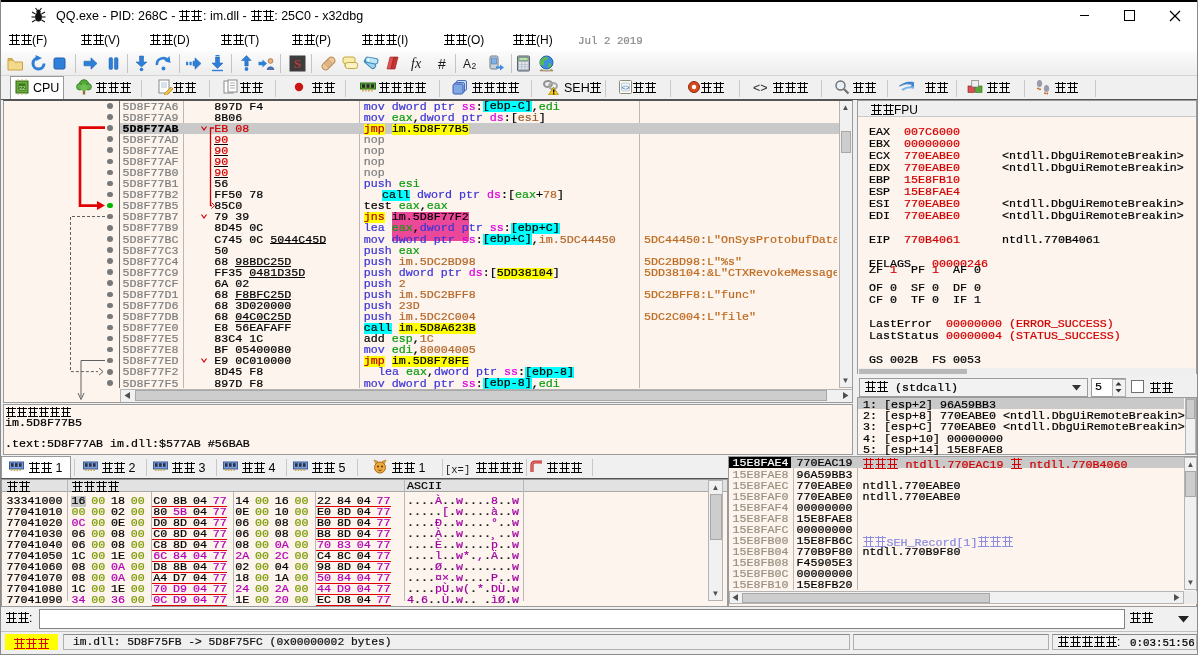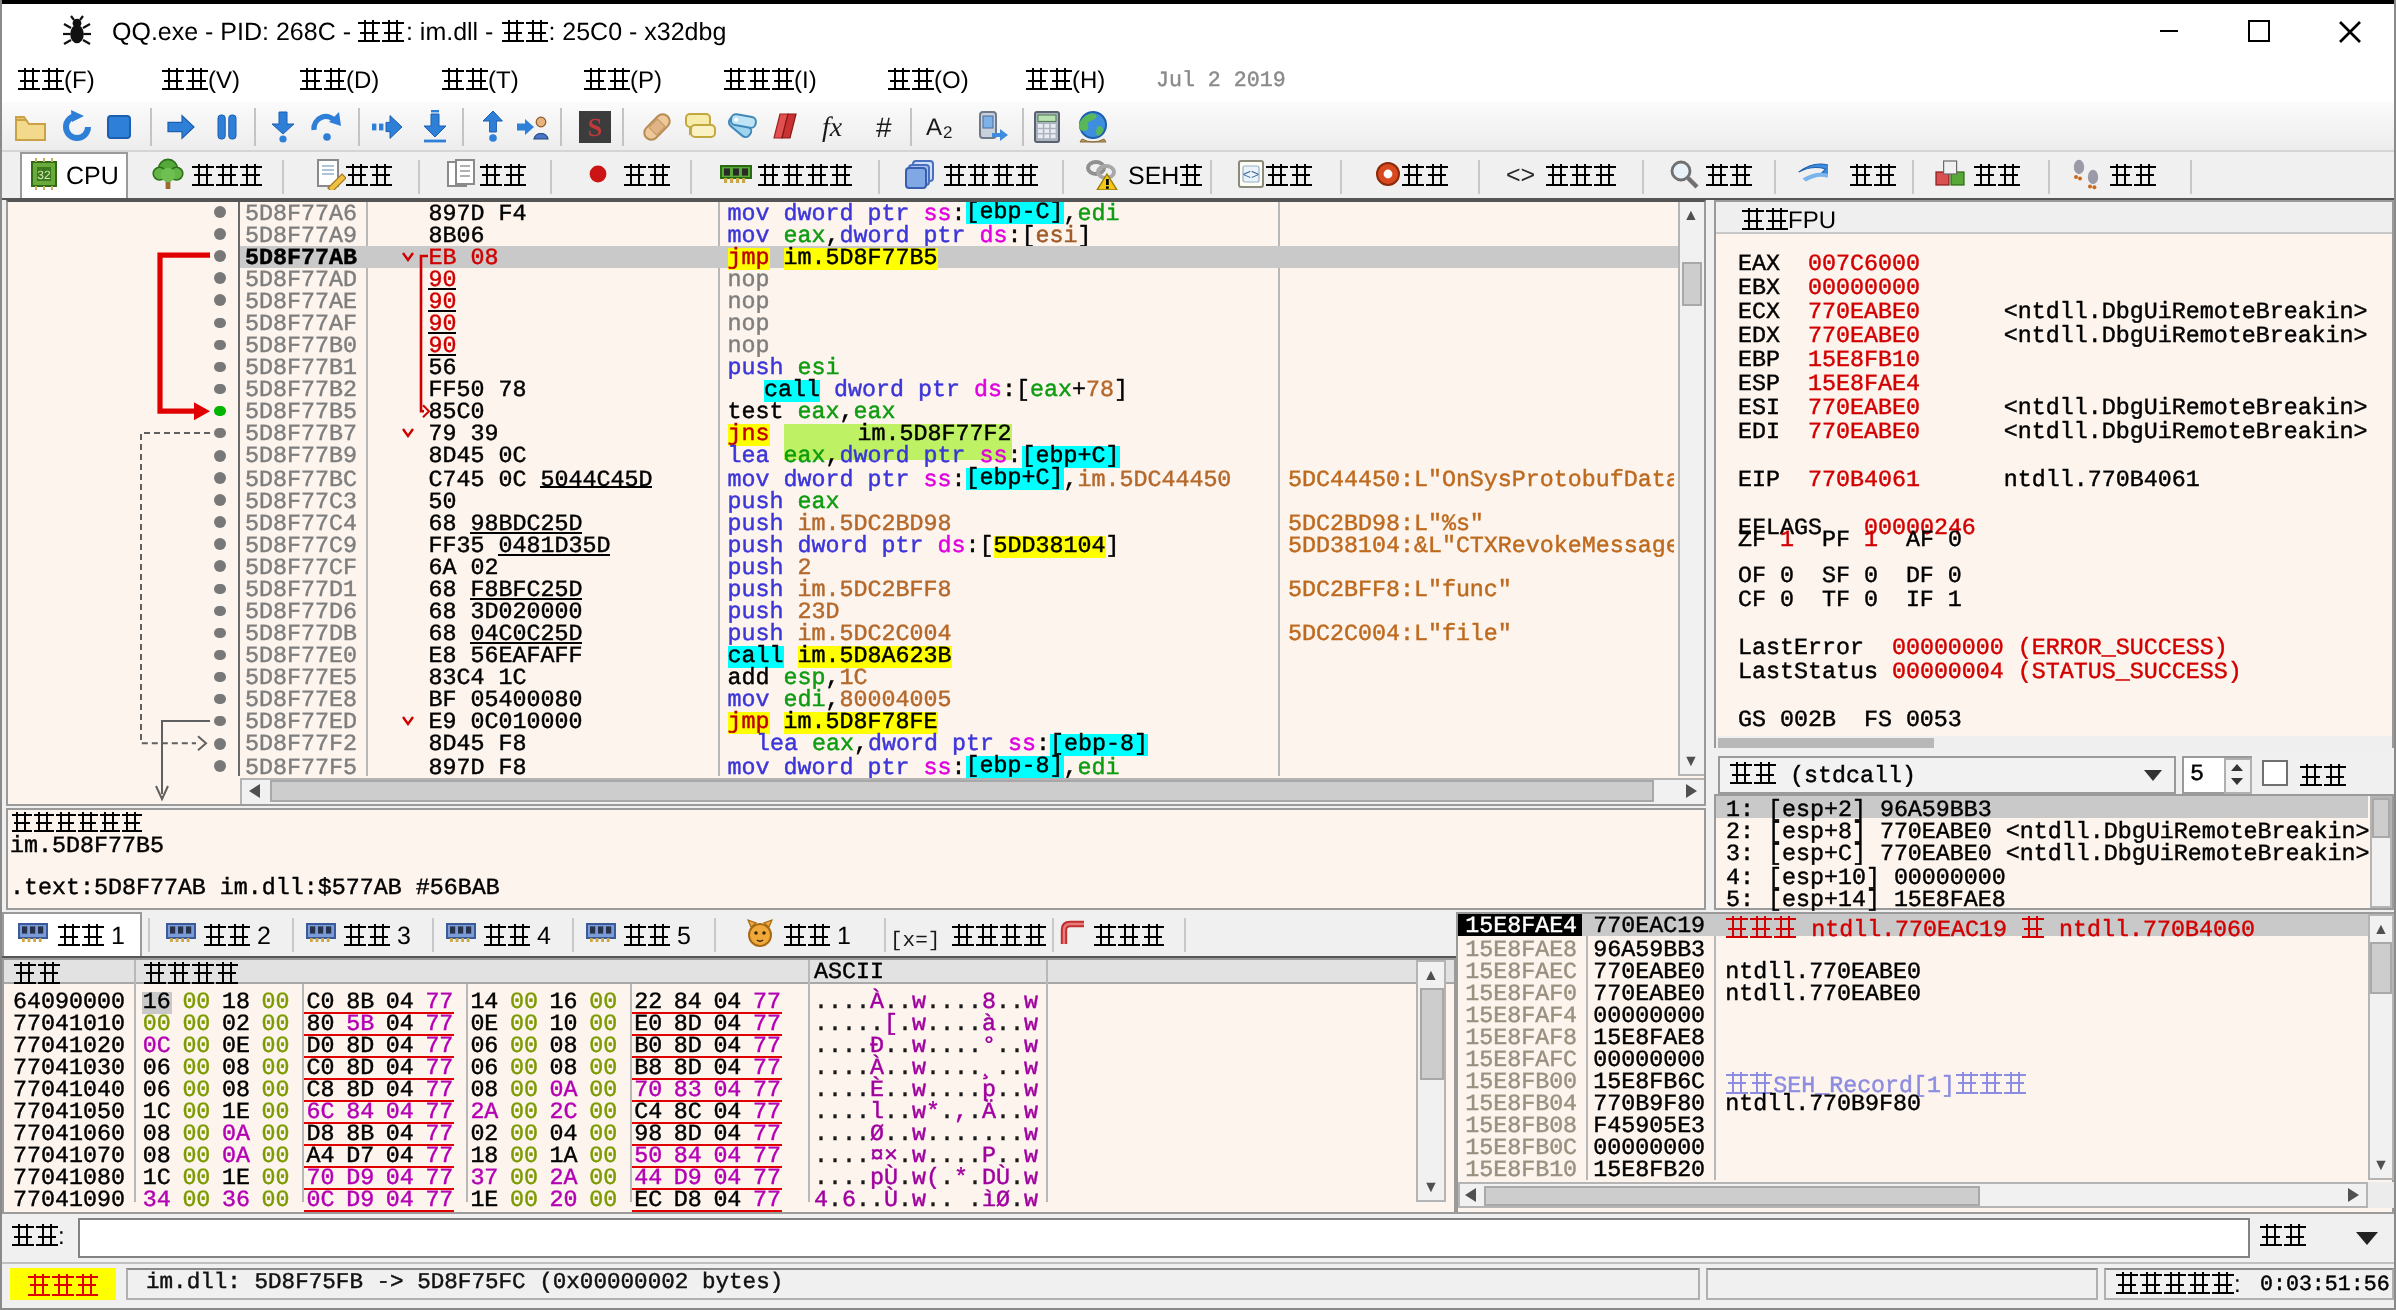--- a/index.html
+++ b/index.html
@@ -337,21 +337,21 @@
 <div class="a mono rt" style="left:213.3px;top:178.0px;line-height:11px;color:#000">56</div>
 <div class="a mono rt" style="left:362.8px;top:178.0px;line-height:11px;color:#000"><span style="color:#3c35d8;">push</span> <span style="color:#0e9c10;">esi</span></div>
 <div class="a mono rt" style="left:121.5px;top:189.0px;line-height:11px;color:#7e7e7e">5D8F77B2</div>
 <div class="a mono rt" style="left:213.3px;top:189.0px;line-height:11px;color:#000">FF50 78</div>
 <div class="a mono rt" style="left:381px;top:189.0px;line-height:11px;color:#000"><span style="color:#000;background:#00ffff;display:inline-block;height:11px;line-height:11px;vertical-align:top;margin-top:-0.2px;">call</span> <span style="color:#3c35d8;">dword ptr</span> <span style="color:#e000e0;">ds</span>:[<span style="color:#0e9c10;">eax</span>+<span style="color:#b5682a;">78</span>]</div>
 <div class="a mono rt" style="left:121.5px;top:200.1px;line-height:11px;color:#7e7e7e">5D8F77B5</div>
 <div class="a mono rt" style="left:213.3px;top:200.1px;line-height:11px;color:#000">85C0</div>
 <div class="a mono rt" style="left:362.8px;top:200.1px;line-height:11px;color:#000"><span style="color:#000;">test</span> <span style="color:#0e9c10;">eax</span>,<span style="color:#0e9c10;">eax</span></div>
 <div class="a mono rt" style="left:121.5px;top:211.2px;line-height:11px;color:#7e7e7e">5D8F77B7</div>
 <div class="a mono rt" style="left:213.3px;top:211.2px;line-height:11px;color:#000">79 39</div>
-<div class="a mono rt" style="left:362.8px;top:211.2px;line-height:11px;color:#000"><span style="color:#c00000;background:#ffff00;display:inline-block;height:11px;line-height:11px;vertical-align:top;margin-top:-0.2px;">jns</span> <span style="color:#000;background:#bef264;display:inline-block;height:18px;line-height:11px;vertical-align:top;margin-top:-0.2px;padding-left:37px;">im.5D8F77F2</span></div>
+<div class="a mono rt" style="left:362.8px;top:211.2px;line-height:11px;color:#000"><span style="color:#c00000;background:#ffff00;display:inline-block;height:11px;line-height:11px;vertical-align:top;margin-top:-0.2px;">jns</span> <span style="color:#000;background:#ec4899;display:inline-block;height:29px;line-height:11px;vertical-align:top;margin-top:-0.2px;">im.5D8F77F2</span></div>
 <svg class="a" style="left:199.5px;top:214.2px" width="6" height="5">
     <path d="M0.5 0.5 L3 4 L5.5 0.5" stroke="#d00000" stroke-width="1.2" fill="none"></path>
   </svg>
 <div class="a mono rt" style="left:121.5px;top:222.3px;line-height:11px;color:#7e7e7e">5D8F77B9</div>
 <div class="a mono rt" style="left:213.3px;top:222.3px;line-height:11px;color:#000">8D45 0C</div>
 <div class="a mono rt" style="left:362.8px;top:222.3px;line-height:11px;color:#000"><span style="color:#3c35d8;">lea</span> <span style="color:#0e9c10;">eax</span>,<span style="color:#3c35d8;">dword ptr</span> <span style="color:#e000e0;">ss</span>:<span style="background:#00ffff;display:inline-block;height:11px;line-height:11px;vertical-align:top;margin-top:-0.2px;">[ebp+C]</span></div>
 <div class="a mono rt" style="left:121.5px;top:233.4px;line-height:11px;color:#7e7e7e">5D8F77BC</div>
 <div class="a mono rt" style="left:213.3px;top:233.4px;line-height:11px;color:#000">C745 0C 5044C45D</div>
 <div class="a mono rt" style="left:362.8px;top:233.4px;line-height:11px;color:#000"><span style="color:#3c35d8;">mov</span> <span style="color:#3c35d8;">dword ptr</span> <span style="color:#e000e0;">ss</span>:<span style="background:#00ffff;display:inline-block;height:11px;line-height:11px;vertical-align:top;margin-top:-0.2px;">[ebp+C]</span>,<span style="color:#b5682a;">im.5DC44450</span></div>
 <div class="a mono rt" style="left:643px;top:233.4px;line-height:11px;color:#be6a1e;width:193px;overflow:hidden">5DC44450:L"OnSysProtobufDataC</div>
@@ -617,21 +617,21 @@
 <div class="a" style="left:1px;top:480px;width:725px;height:11.5px;background:#e2e2e2;border-bottom:1px solid #a8a8a8"></div>
 <div class="a" style="left:5px;top:480.5px;font-size:11px;color:#000"><i class="c"></i><i class="c"></i></div>
 <div class="a" style="left:70px;top:480.5px;font-size:11px;color:#000"><i class="c"></i><i class="c"></i><i class="c"></i><i class="c"></i></div>
 <div class="a mono" style="left:406px;top:480.5px;line-height:11px;color:#000">ASCII</div>
 <div class="a" style="left:66px;top:480px;width:1px;height:121px;background:#b8b8b8"></div>
 <div class="a" style="left:150.3px;top:492px;width:1px;height:109px;background:#b8b8b8"></div>
 <div class="a" style="left:232.2px;top:492px;width:1px;height:109px;background:#b8b8b8"></div>
 <div class="a" style="left:314.1px;top:492px;width:1px;height:109px;background:#b8b8b8"></div>
 <div class="a" style="left:403.4px;top:480px;width:1px;height:121px;background:#b8b8b8"></div>
 <div class="a" style="left:521.9px;top:480px;width:1px;height:121px;background:#b8b8b8"></div>
-<div class="a mono rt" style="left:5.5px;top:495.2px;line-height:11px;color:#000">64090000</div>
+<div class="a mono rt" style="left:5.5px;top:495.2px;line-height:11px;color:#000">33341000</div>
 <div class="a mono rt" style="left:70.4px;top:495.2px;line-height:11px;word-spacing:-1.2px"><span><span style="color:#000;background:#c9c9c9;display:inline-block;height:10.5px;line-height:10.5px;vertical-align:top;padding-right:1px;margin-right:-1px;">16</span>&nbsp;<span style="color:#7c9a00;">00</span>&nbsp;<span style="color:#000;">18</span>&nbsp;<span style="color:#7c9a00;">00</span></span></div>
 <div class="a mono rt" style="left:152.3px;top:495.2px;line-height:11px;word-spacing:-1.2px"><span><span style="color:#000;">C0</span>&nbsp;<span style="color:#000;">8B</span>&nbsp;<span style="color:#000;">04</span>&nbsp;<span style="color:#b400b4;">77</span></span></div>
 <div class="a mono rt" style="left:234.2px;top:495.2px;line-height:11px;word-spacing:-1.2px"><span><span style="color:#000;">14</span>&nbsp;<span style="color:#7c9a00;">00</span>&nbsp;<span style="color:#000;">16</span>&nbsp;<span style="color:#7c9a00;">00</span></span></div>
 <div class="a mono rt" style="left:316.1px;top:495.2px;line-height:11px;word-spacing:-1.2px"><span><span style="color:#000;">22</span>&nbsp;<span style="color:#000;">84</span>&nbsp;<span style="color:#000;">04</span>&nbsp;<span style="color:#b400b4;">77</span></span></div>
 <div class="a mono rt" style="left:5.5px;top:506.2px;line-height:11px;color:#000">77041010</div>
 <div class="a mono rt" style="left:70.4px;top:506.2px;line-height:11px;word-spacing:-1.2px"><span><span style="color:#7c9a00;">00</span>&nbsp;<span style="color:#7c9a00;">00</span>&nbsp;<span style="color:#000;">02</span>&nbsp;<span style="color:#7c9a00;">00</span></span></div>
 <div class="a mono rt" style="left:152.3px;top:506.2px;line-height:11px;word-spacing:-1.2px"><span><span style="color:#000;">80</span>&nbsp;<span style="color:#b400b4;">5B</span>&nbsp;<span style="color:#000;">04</span>&nbsp;<span style="color:#b400b4;">77</span></span></div>
 <div class="a mono rt" style="left:234.2px;top:506.2px;line-height:11px;word-spacing:-1.2px"><span><span style="color:#000;">0E</span>&nbsp;<span style="color:#7c9a00;">00</span>&nbsp;<span style="color:#000;">10</span>&nbsp;<span style="color:#7c9a00;">00</span></span></div>
 <div class="a mono rt" style="left:316.1px;top:506.2px;line-height:11px;word-spacing:-1.2px"><span><span style="color:#000;">E0</span>&nbsp;<span style="color:#000;">8D</span>&nbsp;<span style="color:#000;">04</span>&nbsp;<span style="color:#b400b4;">77</span></span></div>
 <div class="a mono rt" style="left:5.5px;top:517.2px;line-height:11px;color:#000">77041020</div>
@@ -660,21 +660,21 @@
 <div class="a mono rt" style="left:234.2px;top:561.2px;line-height:11px;word-spacing:-1.2px"><span><span style="color:#000;">02</span>&nbsp;<span style="color:#7c9a00;">00</span>&nbsp;<span style="color:#000;">04</span>&nbsp;<span style="color:#7c9a00;">00</span></span></div>
 <div class="a mono rt" style="left:316.1px;top:561.2px;line-height:11px;word-spacing:-1.2px"><span><span style="color:#000;">98</span>&nbsp;<span style="color:#000;">8D</span>&nbsp;<span style="color:#000;">04</span>&nbsp;<span style="color:#b400b4;">77</span></span></div>
 <div class="a mono rt" style="left:5.5px;top:572.2px;line-height:11px;color:#000">77041070</div>
 <div class="a mono rt" style="left:70.4px;top:572.2px;line-height:11px;word-spacing:-1.2px"><span><span style="color:#000;">08</span>&nbsp;<span style="color:#7c9a00;">00</span>&nbsp;<span style="color:#b400b4;">0A</span>&nbsp;<span style="color:#7c9a00;">00</span></span></div>
 <div class="a mono rt" style="left:152.3px;top:572.2px;line-height:11px;word-spacing:-1.2px"><span><span style="color:#000;">A4</span>&nbsp;<span style="color:#000;">D7</span>&nbsp;<span style="color:#000;">04</span>&nbsp;<span style="color:#b400b4;">77</span></span></div>
 <div class="a mono rt" style="left:234.2px;top:572.2px;line-height:11px;word-spacing:-1.2px"><span><span style="color:#000;">18</span>&nbsp;<span style="color:#7c9a00;">00</span>&nbsp;<span style="color:#000;">1A</span>&nbsp;<span style="color:#7c9a00;">00</span></span></div>
 <div class="a mono rt" style="left:316.1px;top:572.2px;line-height:11px;word-spacing:-1.2px"><span><span style="color:#b400b4;">50</span>&nbsp;<span style="color:#b400b4;">84</span>&nbsp;<span style="color:#b400b4;">04</span>&nbsp;<span style="color:#b400b4;">77</span></span></div>
 <div class="a mono rt" style="left:5.5px;top:583.2px;line-height:11px;color:#000">77041080</div>
 <div class="a mono rt" style="left:70.4px;top:583.2px;line-height:11px;word-spacing:-1.2px"><span><span style="color:#000;">1C</span>&nbsp;<span style="color:#7c9a00;">00</span>&nbsp;<span style="color:#000;">1E</span>&nbsp;<span style="color:#7c9a00;">00</span></span></div>
 <div class="a mono rt" style="left:152.3px;top:583.2px;line-height:11px;word-spacing:-1.2px"><span><span style="color:#b400b4;">70</span>&nbsp;<span style="color:#b400b4;">D9</span>&nbsp;<span style="color:#b400b4;">04</span>&nbsp;<span style="color:#b400b4;">77</span></span></div>
-<div class="a mono rt" style="left:234.2px;top:583.2px;line-height:11px;word-spacing:-1.2px"><span><span style="color:#b400b4;">37</span>&nbsp;<span style="color:#7c9a00;">00</span>&nbsp;<span style="color:#b400b4;">2A</span>&nbsp;<span style="color:#7c9a00;">00</span></span></div>
+<div class="a mono rt" style="left:234.2px;top:583.2px;line-height:11px;word-spacing:-1.2px"><span><span style="color:#b400b4;">24</span>&nbsp;<span style="color:#7c9a00;">00</span>&nbsp;<span style="color:#b400b4;">2A</span>&nbsp;<span style="color:#7c9a00;">00</span></span></div>
 <div class="a mono rt" style="left:316.1px;top:583.2px;line-height:11px;word-spacing:-1.2px"><span><span style="color:#b400b4;">44</span>&nbsp;<span style="color:#b400b4;">D9</span>&nbsp;<span style="color:#b400b4;">04</span>&nbsp;<span style="color:#b400b4;">77</span></span></div>
 <div class="a mono rt" style="left:5.5px;top:594.2px;line-height:11px;color:#000">77041090</div>
 <div class="a mono rt" style="left:70.4px;top:594.2px;line-height:11px;word-spacing:-1.2px"><span><span style="color:#b400b4;">34</span>&nbsp;<span style="color:#7c9a00;">00</span>&nbsp;<span style="color:#b400b4;">36</span>&nbsp;<span style="color:#7c9a00;">00</span></span></div>
 <div class="a mono rt" style="left:152.3px;top:594.2px;line-height:11px;word-spacing:-1.2px"><span><span style="color:#b400b4;">0C</span>&nbsp;<span style="color:#b400b4;">D9</span>&nbsp;<span style="color:#b400b4;">04</span>&nbsp;<span style="color:#b400b4;">77</span></span></div>
 <div class="a mono rt" style="left:234.2px;top:594.2px;line-height:11px;word-spacing:-1.2px"><span><span style="color:#000;">1E</span>&nbsp;<span style="color:#7c9a00;">00</span>&nbsp;<span style="color:#b400b4;">20</span>&nbsp;<span style="color:#7c9a00;">00</span></span></div>
 <div class="a mono rt" style="left:316.1px;top:594.2px;line-height:11px;word-spacing:-1.2px"><span><span style="color:#000;">EC</span>&nbsp;<span style="color:#000;">D8</span>&nbsp;<span style="color:#000;">04</span>&nbsp;<span style="color:#b400b4;">77</span></span></div>
 <div class="a" style="left:151.3px;top:505.5px;width:75px;height:1px;background:#e00000"></div>
 <div class="a" style="left:315.1px;top:505.5px;width:75px;height:1px;background:#e00000"></div>
 <div class="a" style="left:151.3px;top:516.5px;width:75px;height:1px;background:#e00000"></div>
 <div class="a" style="left:315.1px;top:516.5px;width:75px;height:1px;background:#e00000"></div>

